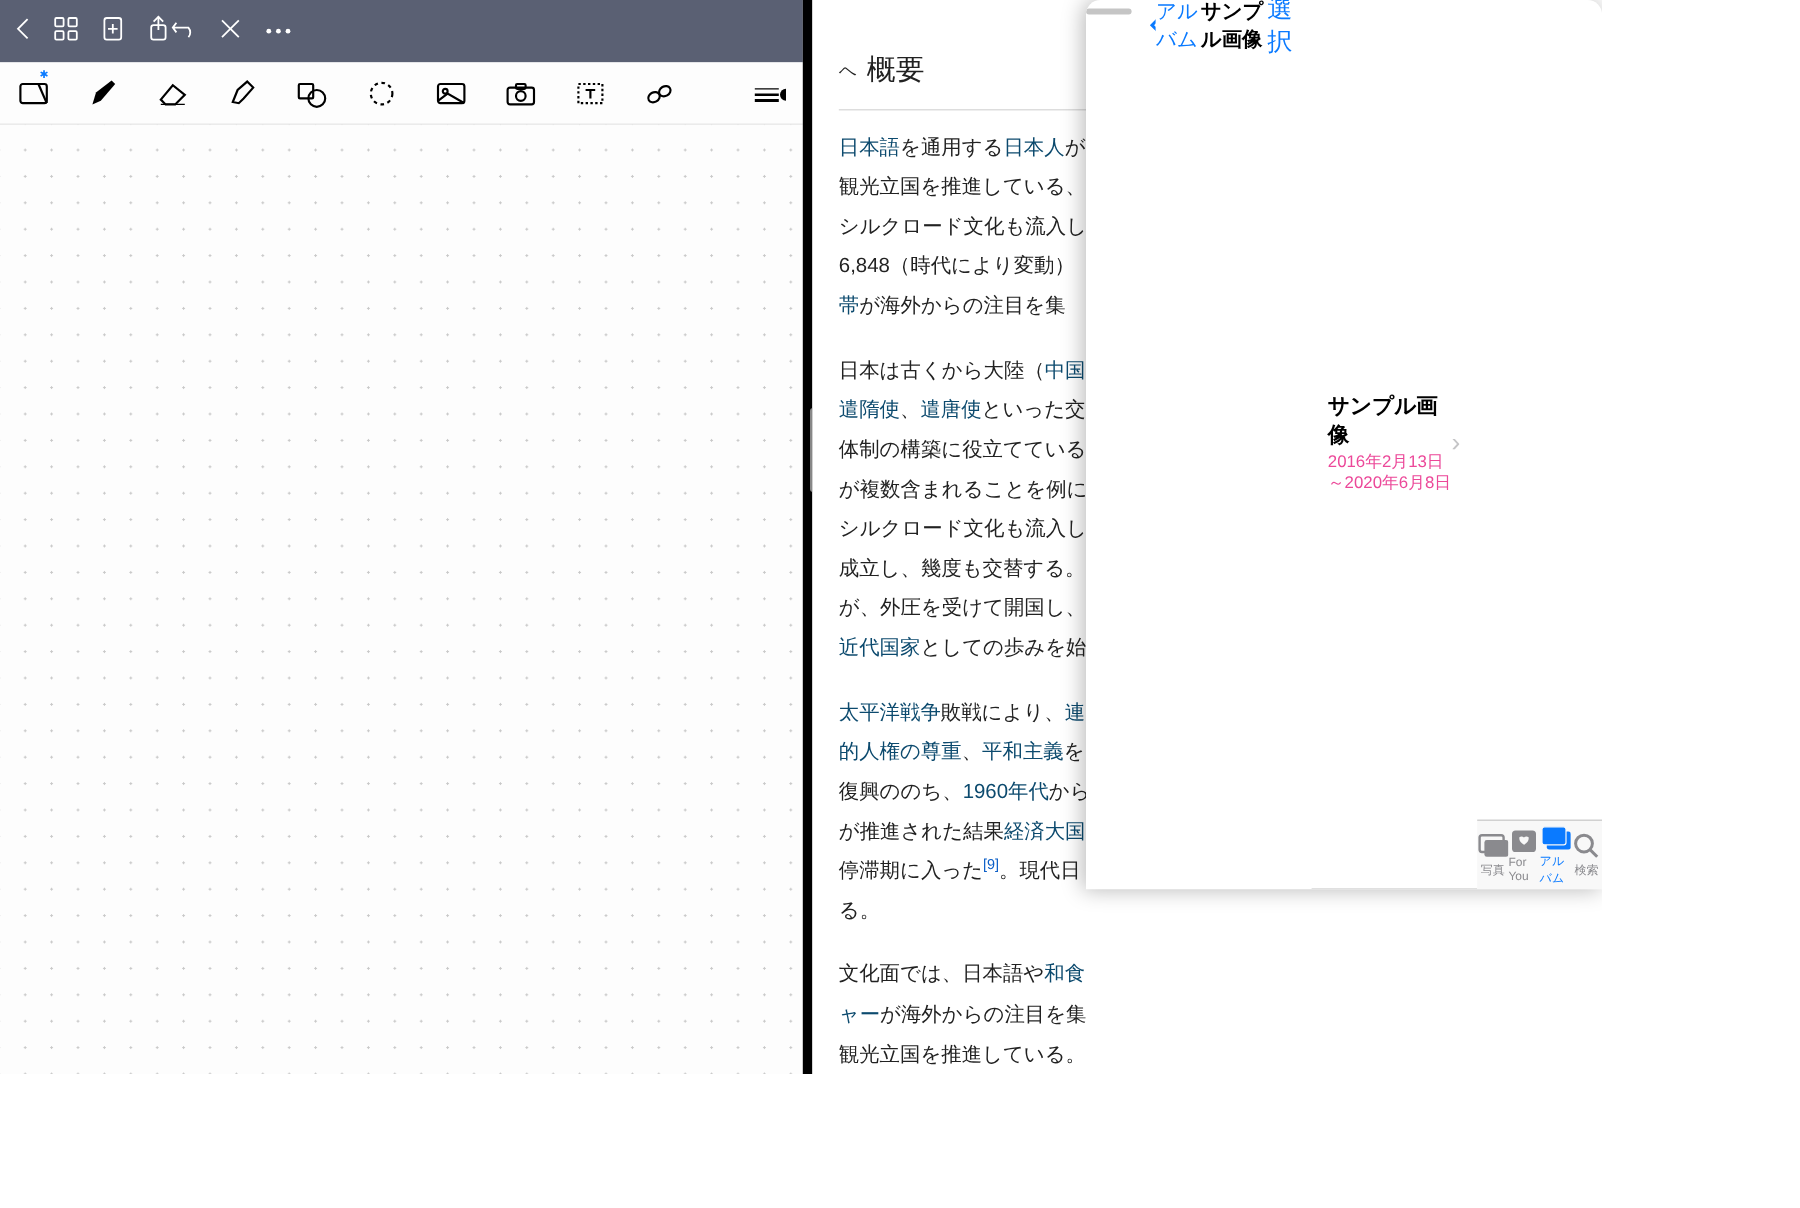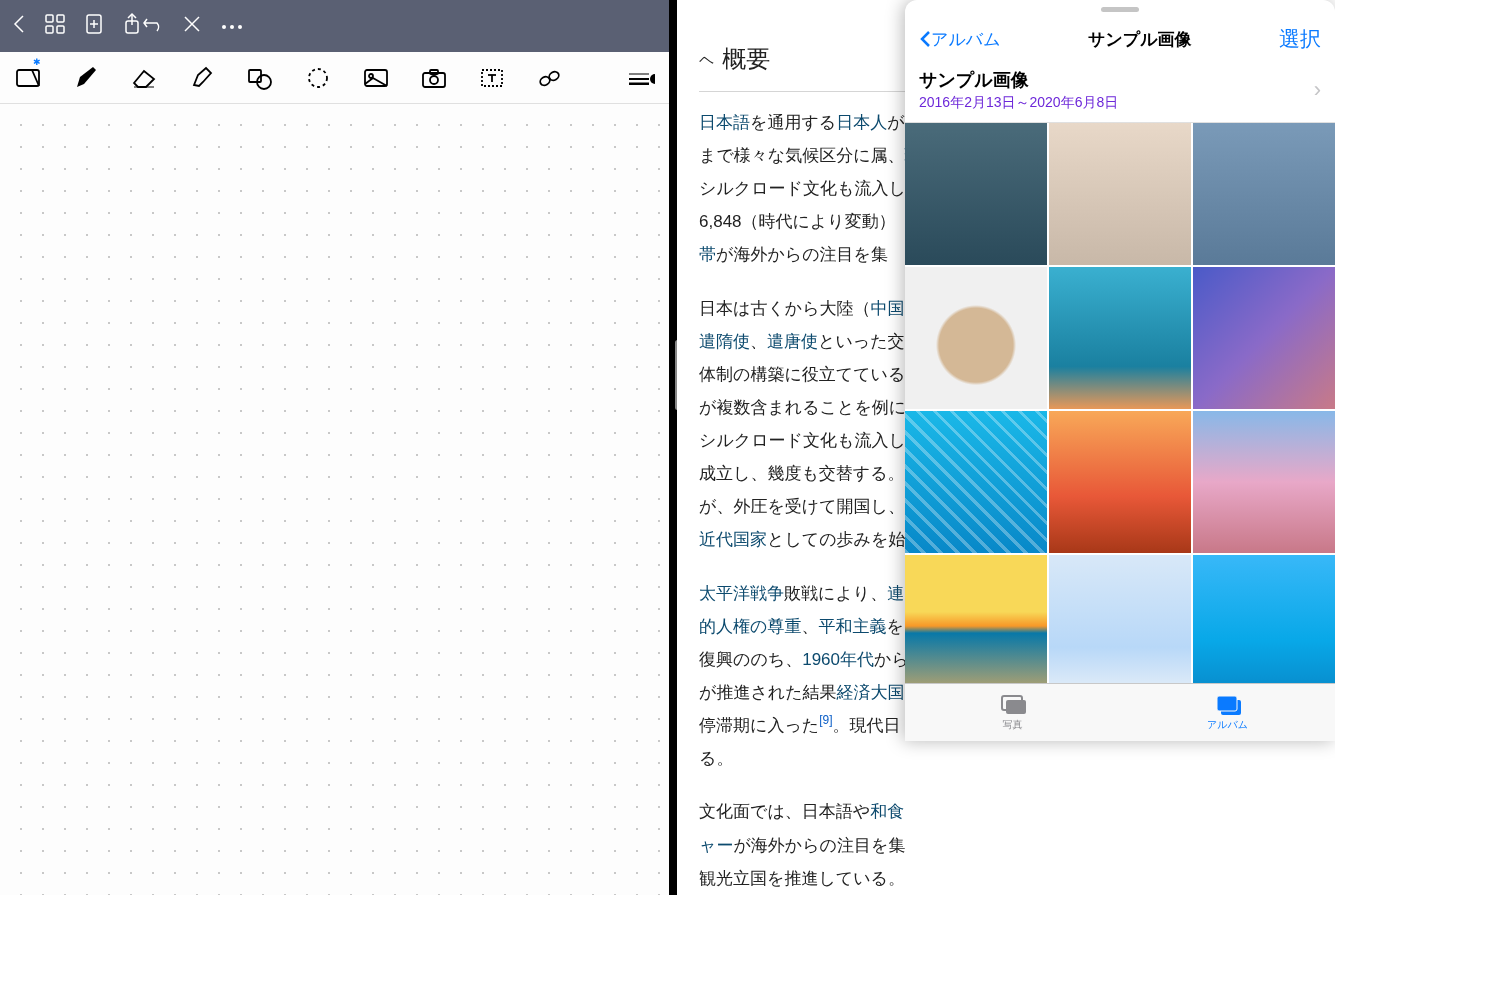--- a/index.html
+++ b/index.html
@@ -13,30 +13,30 @@
 .tool-icon{width:28px;height:28px;display:flex;align-items:center;justify-content:center}
 .canvas{flex:1;background:#fdfdfd;background-image:radial-gradient(circle,#c8c8c8 1px,transparent 1px);background-size:22px 22px;background-position:10px 10px}
 .divider{width:8px;height:100%;background:#000;position:relative}
 .divider::after{content:"";position:absolute;right:-3px;top:38%;width:5px;height:70px;background:#888;border-radius:3px}
 .right-app{flex:1;height:100%;position:relative;background:#fff}
 .wiki{padding:18px 22px;height:100%;overflow:hidden;font-size:17px;line-height:1.95;color:#222}
 .wiki-h{font-size:24px;font-weight:400;border-bottom:1px solid #d5d5d5;padding-bottom:8px;margin-bottom:14px;margin-top:18px;display:flex;align-items:center;gap:8px;font-family:serif}
 .wiki a{color:#0c4a6e}
 .wiki p{margin-bottom:20px}
 .citation{color:#0b5ec7;font-size:12px;vertical-align:super}
-.photos-panel{position:absolute;top:0;right:0;width:430px;height:741px;background:#fff;border-radius:12px 12px 0 0;box-shadow:-2px 0 18px rgba(0,0,0,0.28);display:flex;flex-direction:column;overflow:hidden}
+.photos-panel{position:absolute;top:0;right:0;width:430px;height:741px;background:#fff;border-radius:12px 12px 0 0;box-shadow:-2px 0 18px rgba(0,0,0,0.28);display:flex;flex-direction:row;overflow:hidden}
 .photos-handle{height:18px;display:flex;align-items:center;justify-content:center}
 .photos-handle::after{content:"";width:38px;height:5px;background:#c5c5c5;border-radius:3px}
 .photos-nav{height:42px;display:flex;align-items:center;justify-content:space-between;padding:0 14px}
 .photos-nav-back{color:#0a7aff;font-size:17px;display:flex;align-items:center}
 .photos-nav-title{font-size:17px;font-weight:600;color:#000}
 .photos-nav-select{color:#0a7aff;font-size:21px}
 .album-header{padding:8px 14px 10px;display:flex;justify-content:space-between;align-items:center;border-bottom:0.5px solid #e0e0e0}
 .album-title{font-size:18px;font-weight:700;color:#000}
-.album-date{font-size:14px;color:#6d28d9;margin-top:2px}
+.album-date{font-size:14px;color:#ec4899;margin-top:2px}
 .chev{color:#c5c5c7;font-size:22px}
 .photo-grid{display:grid;grid-template-columns:repeat(3,1fr);gap:2px;padding:0}
 .photo{aspect-ratio:1;background:#ddd}
 .photos-tabbar{height:58px;border-top:0.5px solid #c8c8c8;display:flex;background:#f8f8f8;margin-top:auto}
 .tab{flex:1;display:flex;flex-direction:column;align-items:center;justify-content:center;gap:2px;color:#8a8a8e;font-size:10px}
 .tab.active{color:#0a7aff}
 .tab-icon{width:26px;height:22px;display:flex;align-items:center;justify-content:center}
 .svg-icon{stroke:#fff;stroke-width:1.5;fill:none}
 .tool-svg{stroke:#000;stroke-width:1.8;fill:none}
 .pen-fill{fill:#000}
@@ -162,21 +162,21 @@
 <div class="divider"></div>
 
 <div class="right-app">
   <div class="wiki">
     <div class="wiki-h">
         <span style="font-size:15px">ヘ</span>
         <span>概要</span>
       </div>
     <p>
       <a>日本語</a><span>を通用する</span><a>日本人</a><span>が</span><br>
-      <span>まで様々な気候区分に属、</span><a>環</a><br>
+      <span>観光立国を推進している、</span><a>環</a><br>
       <span>シルクロード文化も流入し</span><br>
       <span>6,848（時代により変動）</span><br>
       <a>帯</a><span>が海外からの注目を集</span>
     </p>
     <p>
       <span>日本は古くから大陸（</span><a>中国</a><br>
       <a>遣隋使</a><span>、</span><a>遣唐使</a><span>といった交</span><br>
       <span>体制の構築に役立てている</span><br>
       <span>が複数含まれることを例に</span><br>
       <span>シルクロード文化も流入し</span><br>
@@ -241,24 +241,42 @@
     <div class="photos-tabbar">
       <div class="tab">
         <span class="tab-icon">
             <svg width="28" height="22">
               <rect x="6" y="6" width="20" height="14" rx="2" fill="#8a8a8e"></rect>
               <rect x="2" y="2" width="20" height="14" rx="2" fill="none" stroke="#8a8a8e" stroke-width="2"></rect>
             </svg>
           </span>
         <span>写真</span>
       </div>
+      <div class="tab">
+        <span class="tab-icon">
+            <svg width="24" height="22">
+              <rect x="2" y="2" width="20" height="18" rx="3" fill="#8a8a8e"></rect>
+              <path d="M8,8 a3,3 0 0 1 4,0 a3,3 0 0 1 4,0 q0,4 -4,6 q-4,-2 -4,-6" fill="#f8f8f8"></path>
+            </svg>
+          </span>
+        <span>For You</span>
+      </div>
       <div class="tab active">
         <span class="tab-icon">
             <svg width="28" height="22">
               <rect x="6" y="6" width="20" height="15" rx="2" fill="#0a7aff"></rect>
               <rect x="2" y="2" width="20" height="15" rx="2" fill="#0a7aff" stroke="#f8f8f8" stroke-width="1"></rect>
             </svg>
           </span>
         <span>アルバム</span>
       </div>
+      <div class="tab">
+        <span class="tab-icon">
+            <svg width="24" height="24">
+              <circle cx="10" cy="10" r="7" fill="none" stroke="#8a8a8e" stroke-width="2.5"></circle>
+              <line x1="15" y1="15" x2="21" y2="21" stroke="#8a8a8e" stroke-width="2.5"></line>
+            </svg>
+          </span>
+        <span>検索</span>
+      </div>
     </div>
   </div>
 </div>
 
 </body></html>

